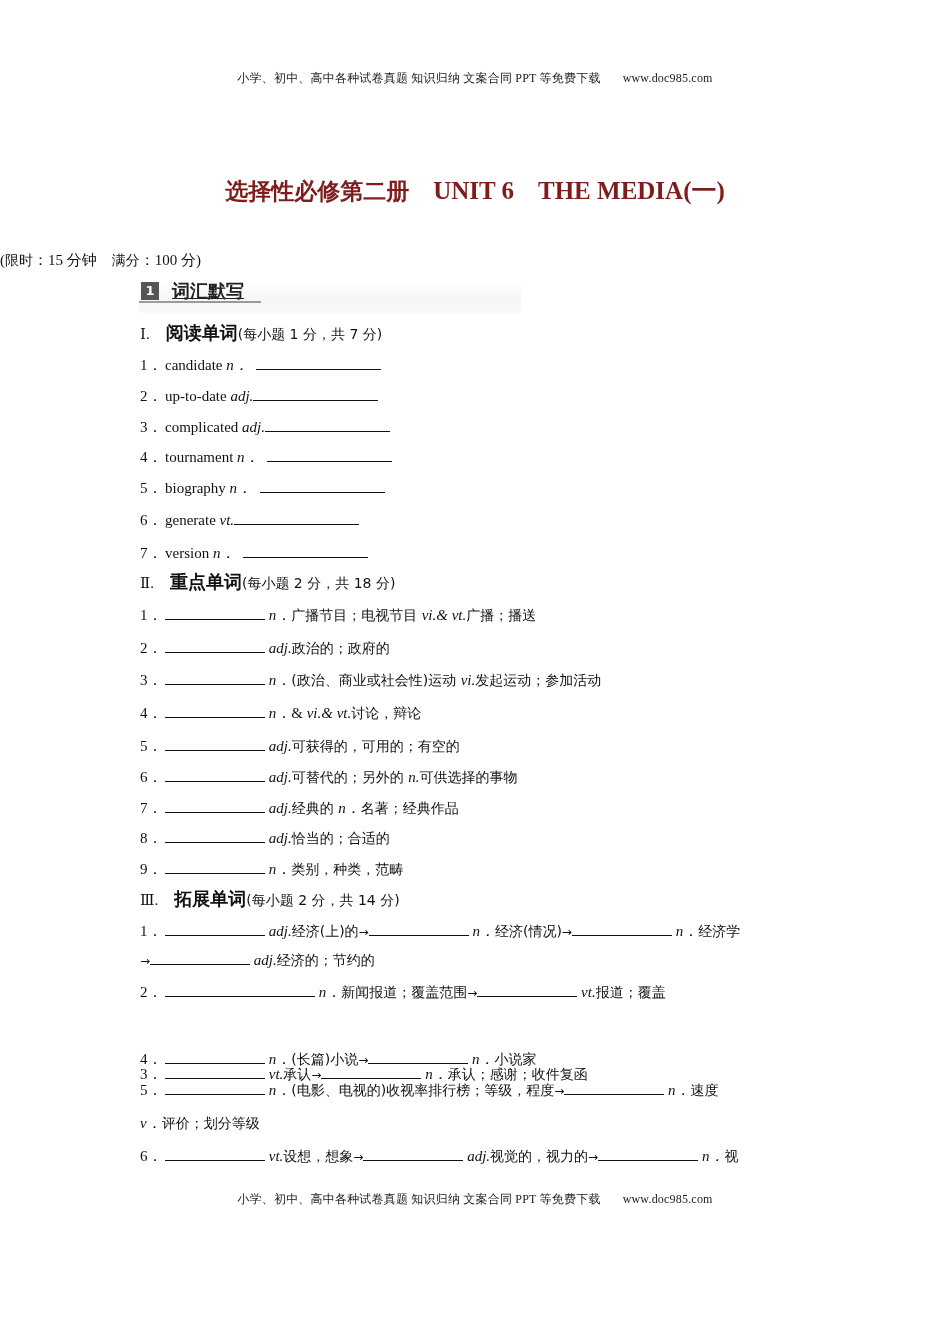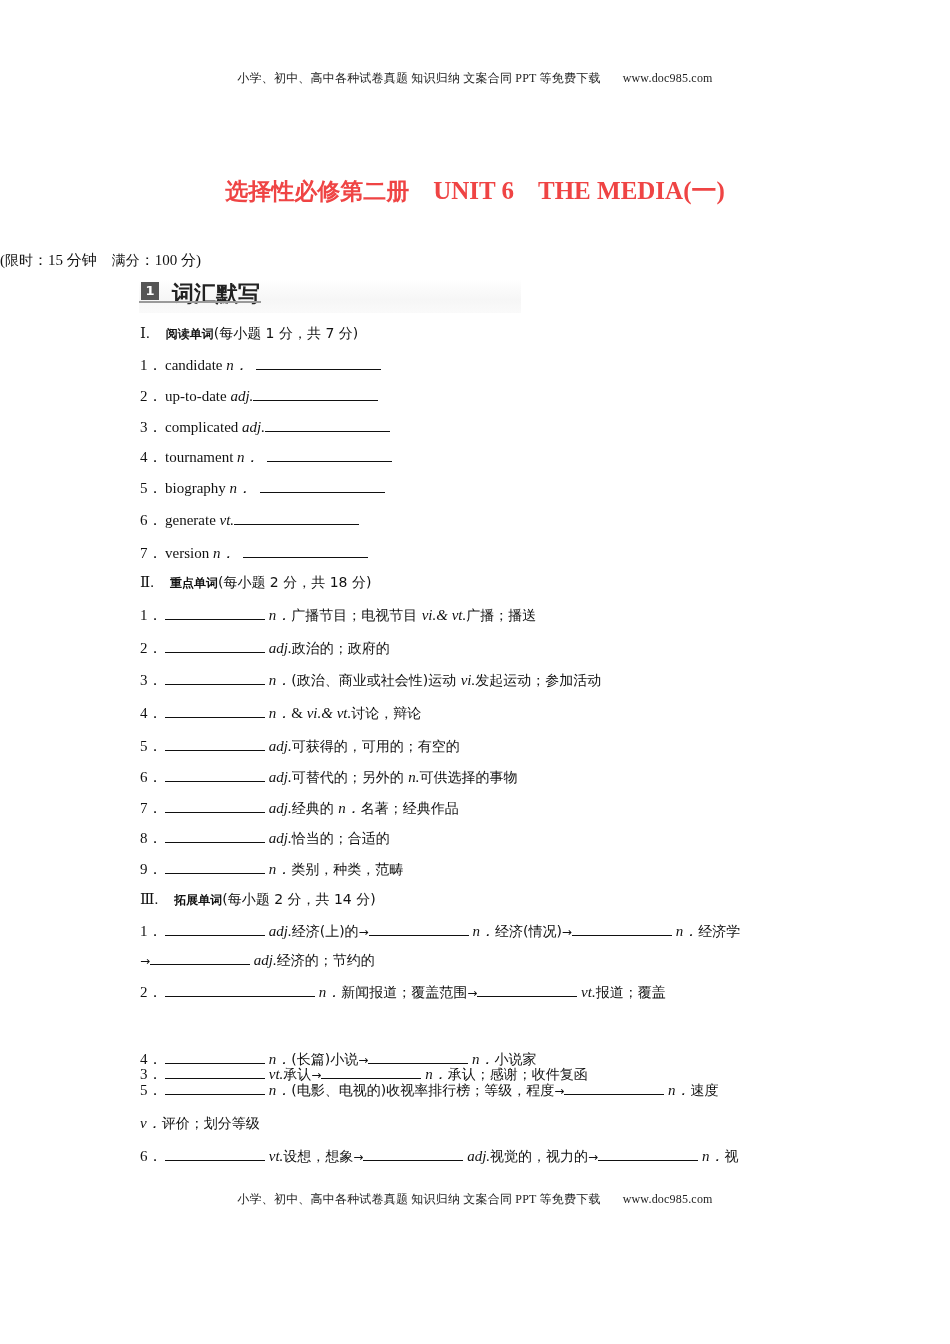--- a/index.html
+++ b/index.html
@@ -11,21 +11,21 @@
     .banner {
       position: absolute; left: 0; width: 950px; text-align: center;
       font-size: 12px; color: #222; letter-spacing: 0.2px;
     }
     .banner .url { margin-left: 22px; }
     .banner.top { top: 70px; }
     .banner.bottom { top: 1191px; }
 
     .title {
       position: absolute; top: 174px; left: 0; width: 950px; text-align: center;
-      font-size: 25px; font-weight: bold; color: #ef4444;
+      font-size: 25px; font-weight: bold; color: #7f1d1d;
     }
     .title .cn { font-family: "DejaVu Sans", sans-serif; font-size: 23px; }
     .title .gap { display: inline-block; width: 24px; }
 
     .limit {
       position: absolute; top: 251px; left: 0; width: 950px; text-align: left;
       font-size: 15px; color: #111;
     }
     .limit .b { font-family: "DejaVu Sans", sans-serif; font-size: 14px; }
 
@@ -33,33 +33,33 @@
       position: absolute; top: 279px; left: 139px; width: 382px; height: 34px;
       background: linear-gradient(to bottom, #ffffff 0%, #f6f6f6 60%, #fafafa 100%);
     }
     .section-header .badge {
       position: absolute; left: 2px; top: 3px; width: 18px; height: 18px;
       background: #555; color: #fff; font-size: 13px; font-weight: bold;
       text-align: center; line-height: 18px; font-family: "DejaVu Sans", sans-serif;
     }
     .section-header .label {
       position: absolute; left: 33px; top: 0px;
-      font-family: "DejaVu Sans", sans-serif; font-weight: bold; font-size: 22px; color: #222;
+      font-family: "DejaVu Sans", sans-serif; font-weight: bold; font-size: 18px; color: #222; text-decoration: underline;
     }
     .section-header .underline {
       position: absolute; left: 0; top: 22px; width: 122px; height: 2px; background: #9a9a9a;
     }
 
     .content { position: absolute; left: 140px; top: 0; width: 680px; }
     .line {
       position: absolute; left: 0; white-space: nowrap; font-size: 15px; line-height: 20px;
     }
     .line .num { display: inline-block; width: 25px; }
     .line .cn { font-family: "DejaVu Sans", sans-serif; font-size: 14px; }
-    .line .bold { font-family: "DejaVu Sans", sans-serif; font-weight: bold; font-size: 12px; padding-left: 16px; }
+    .line .bold { font-family: "DejaVu Sans", sans-serif; font-weight: bold; font-size: 18px; padding-left: 16px; }
     .it { font-style: italic; }
     .blank {
       display: inline-block; border-bottom: 1px solid #111; height: 14px; vertical-align: baseline;
     }
     .w1 { width: 125px; }
     .w2 { width: 100px; }
     .w3 { width: 150px; }
     .arrow { font-family: "DejaVu Sans", sans-serif; font-size: 12px; }
   </style>
 </head>

